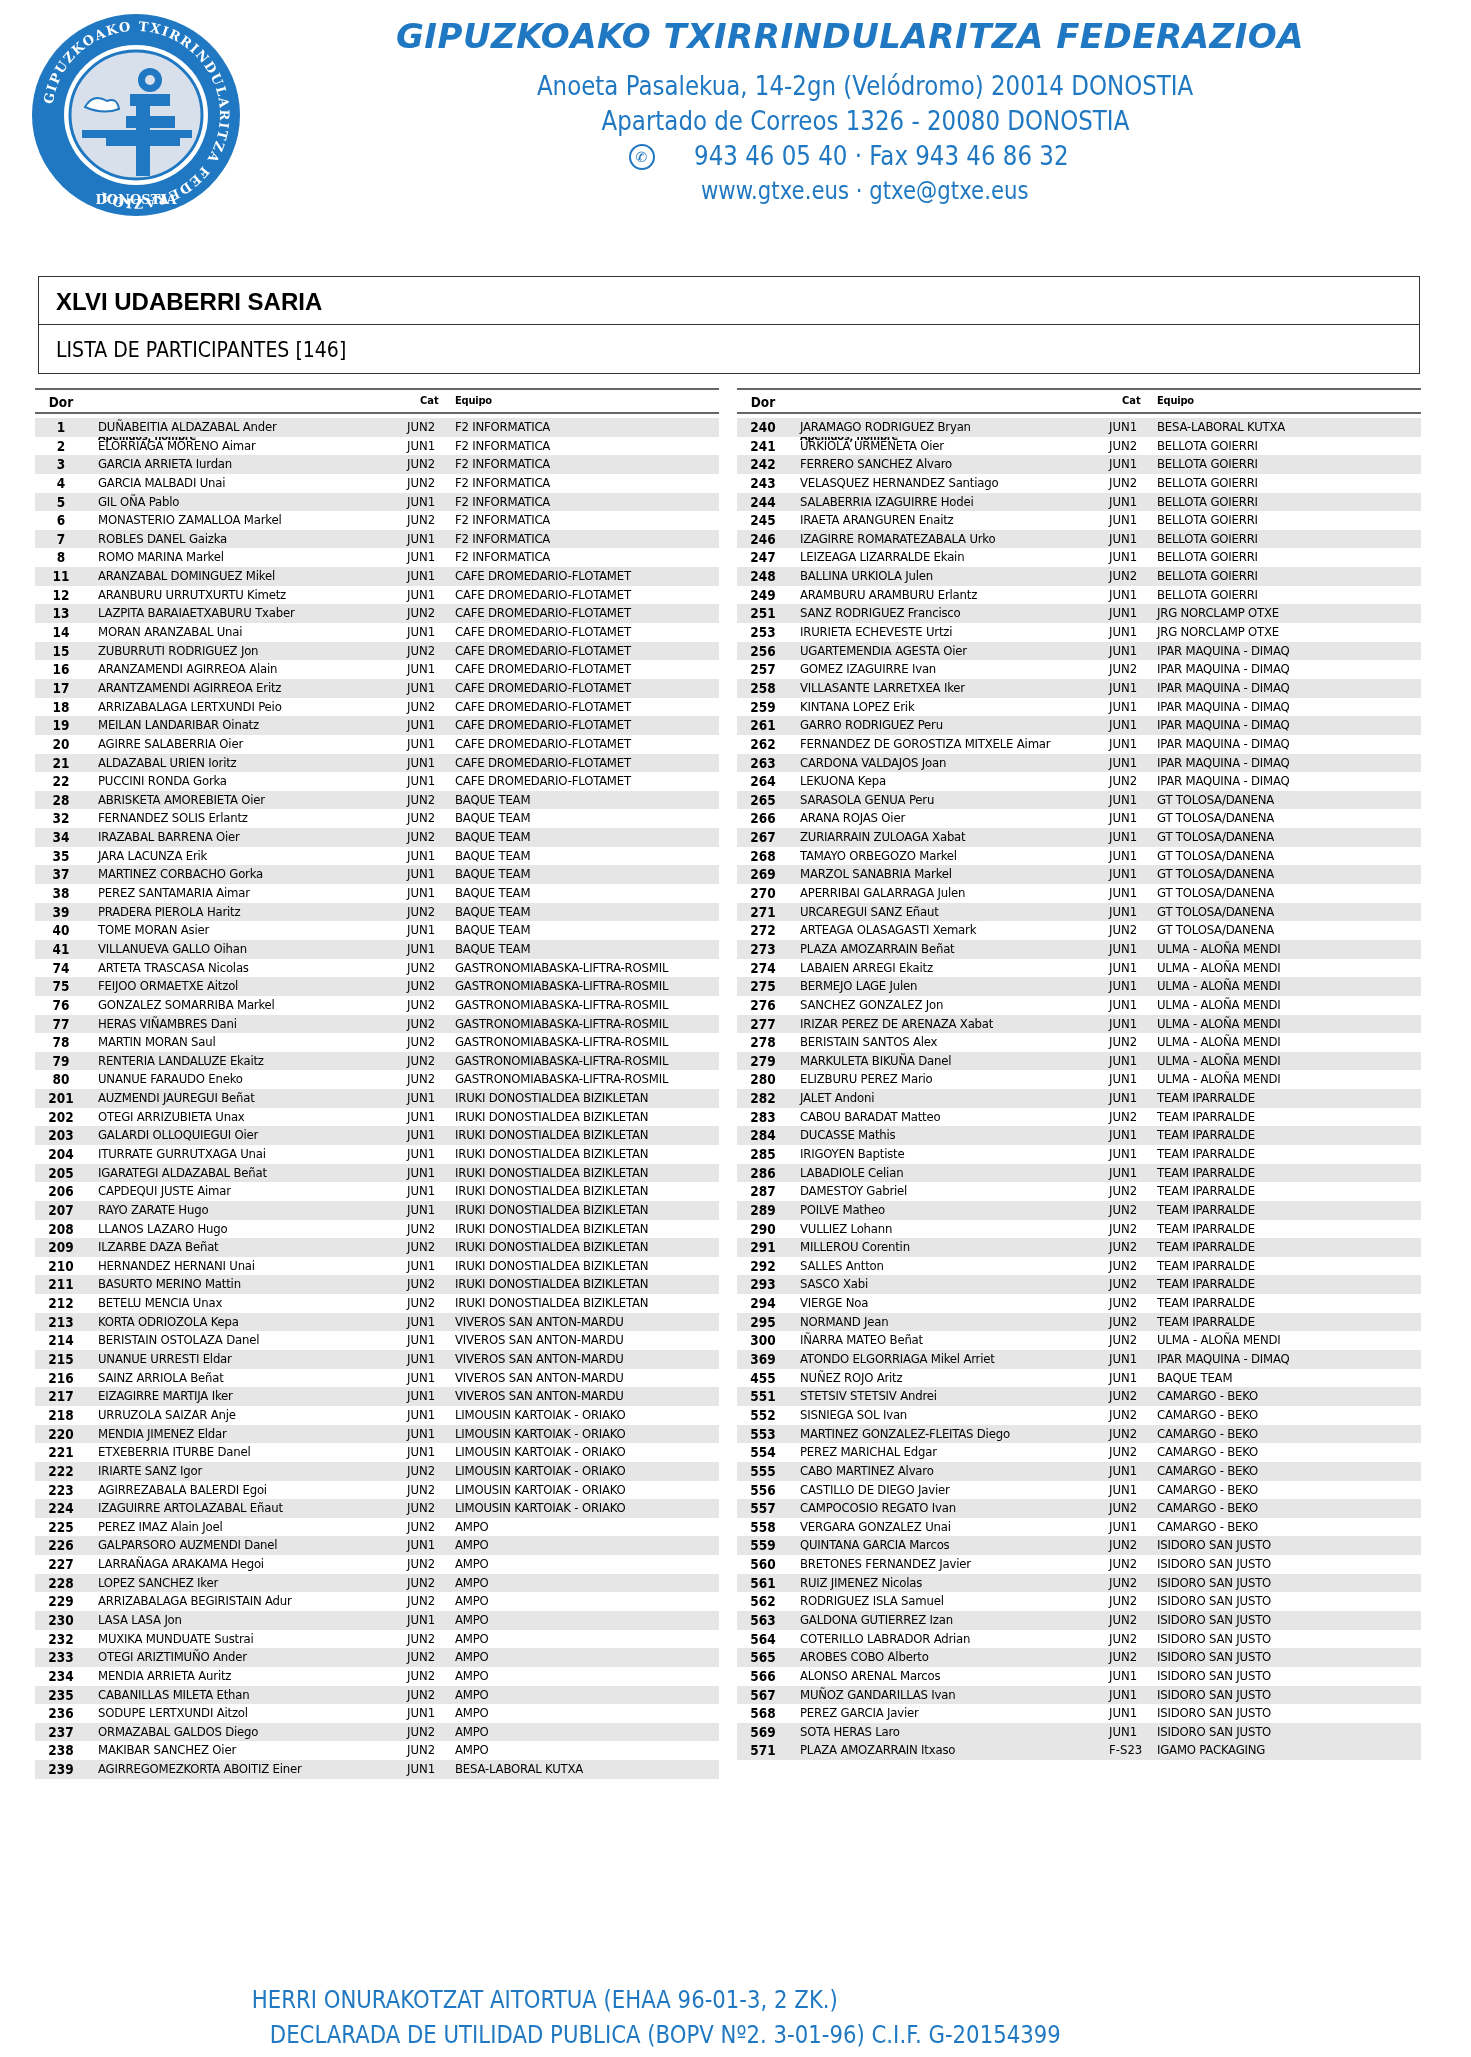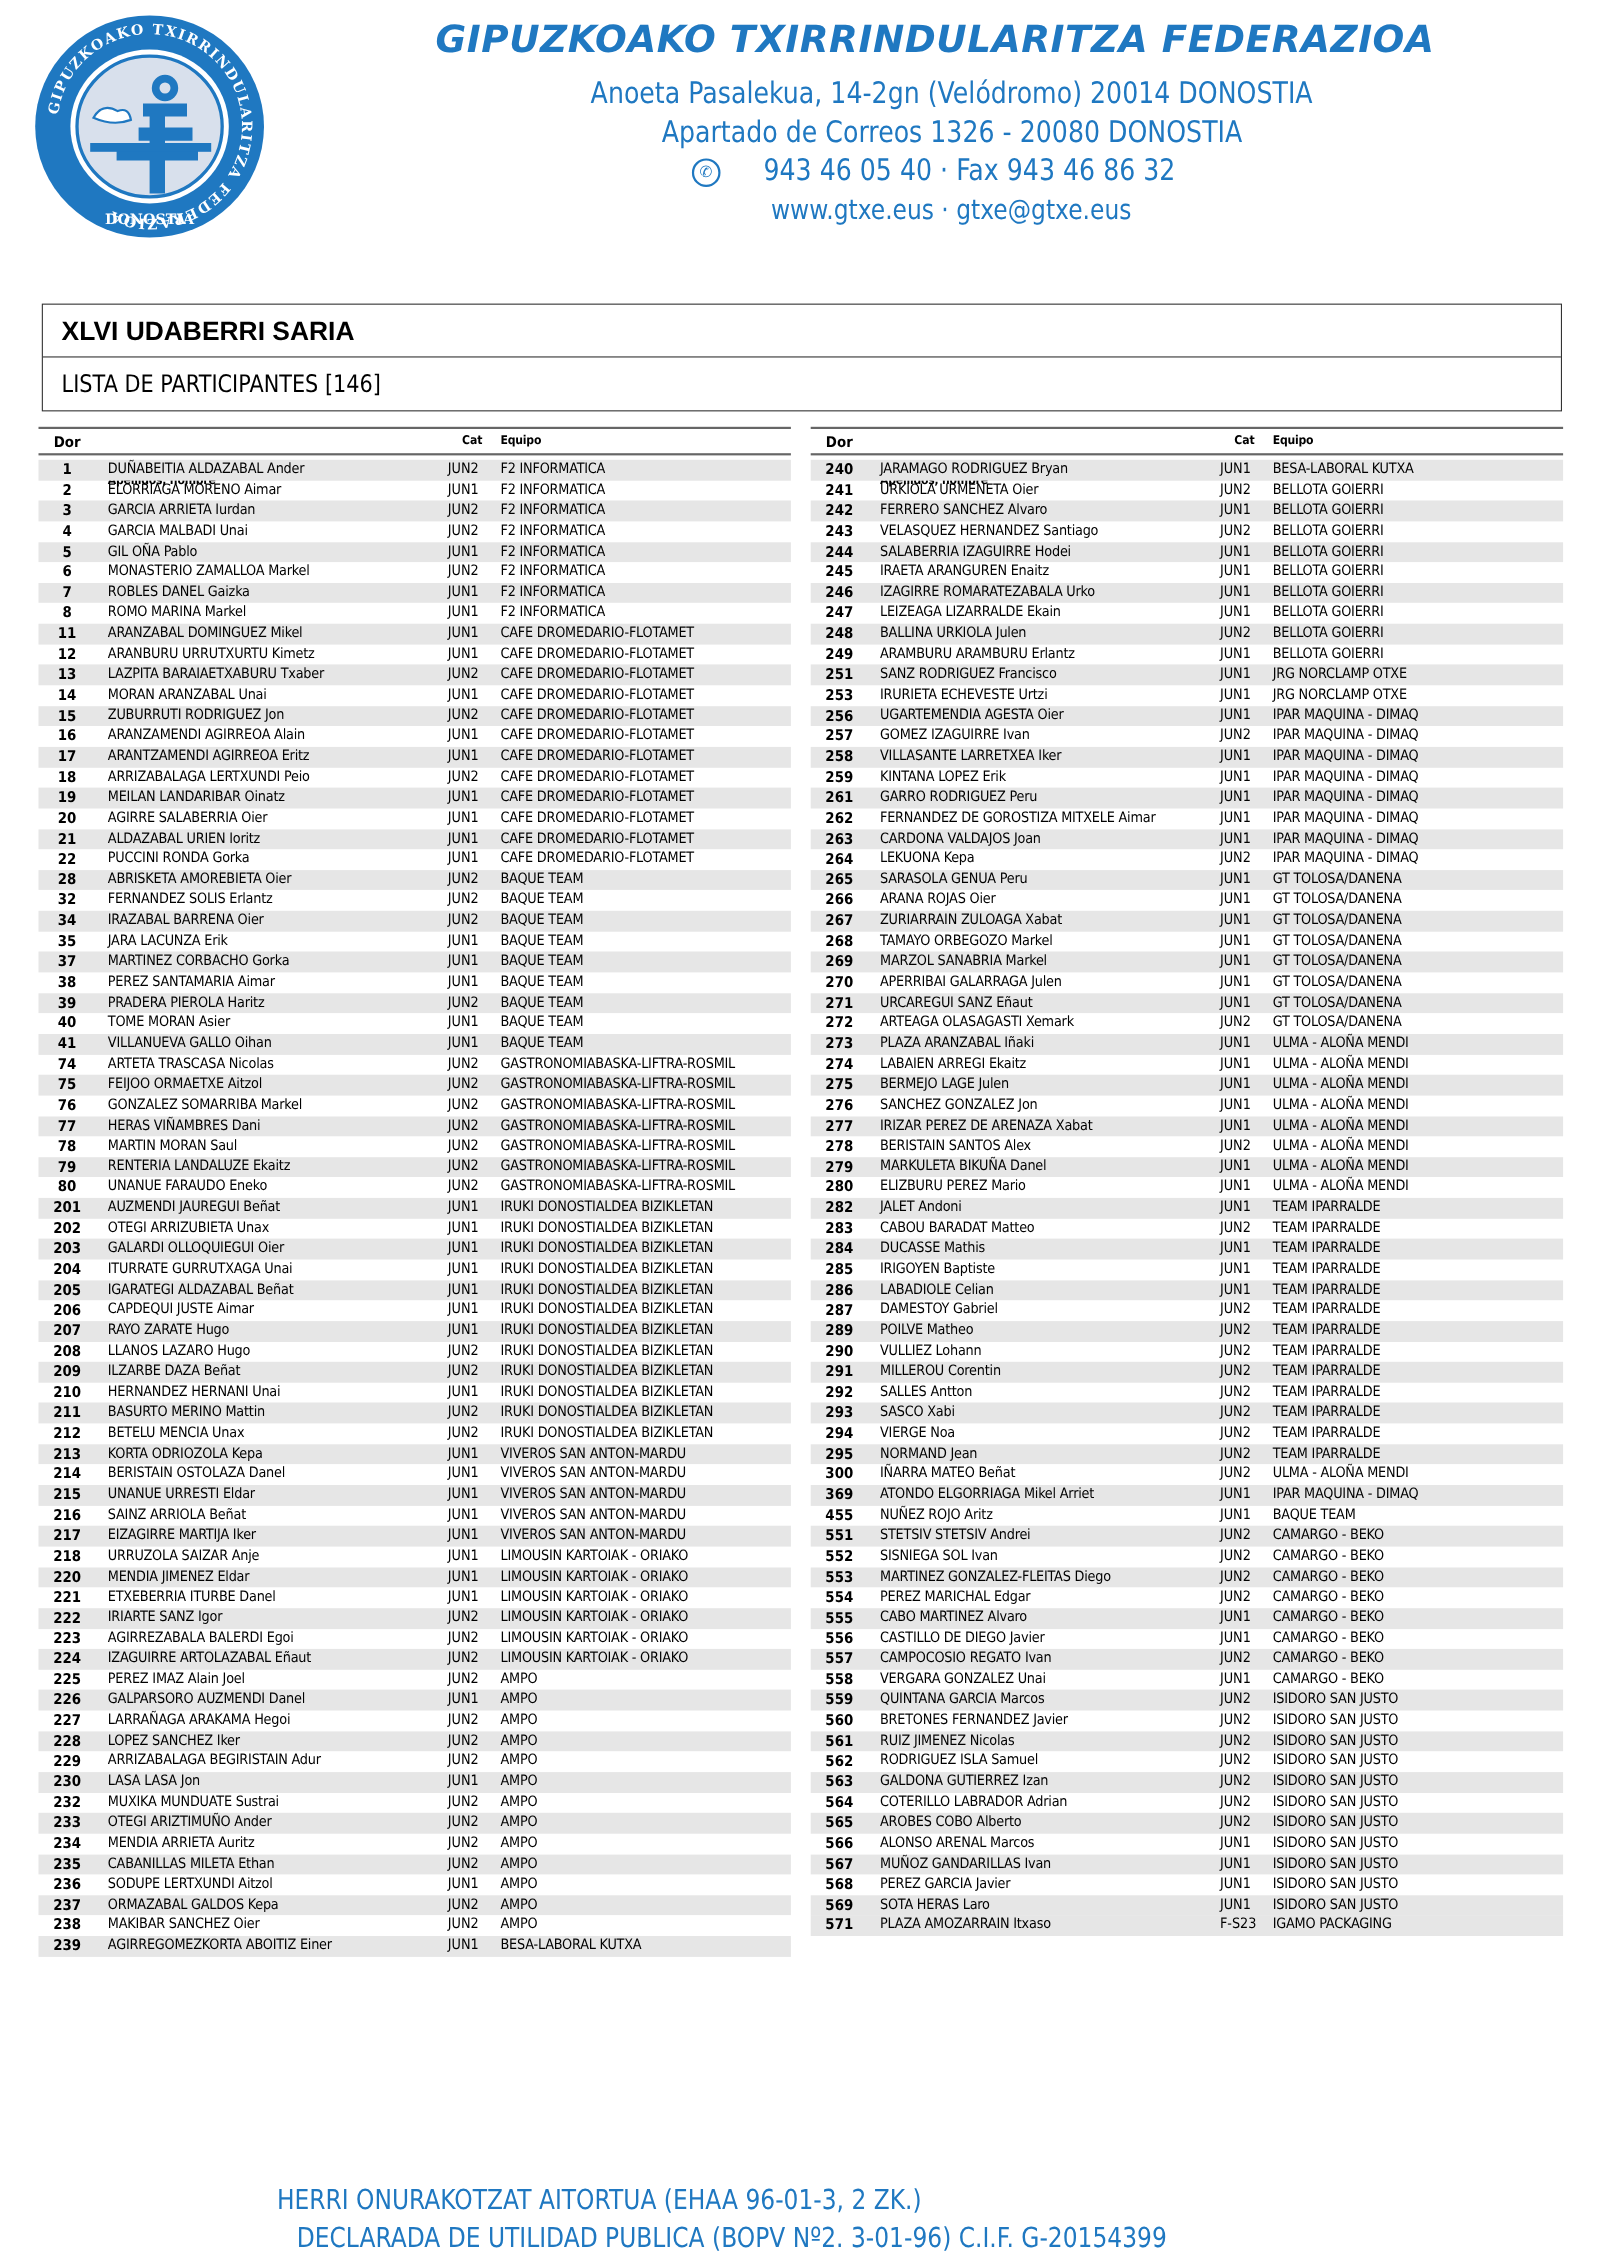--- a/index.html
+++ b/index.html
@@ -497,21 +497,21 @@
         <span class="c-team">AMPO</span>
       </div>
       <div class="row">
         <span class="c-dor">236</span>
         <span class="c-name">SODUPE LERTXUNDI Aitzol</span>
         <span class="c-cat">JUN1</span>
         <span class="c-team">AMPO</span>
       </div>
       <div class="row alt">
         <span class="c-dor">237</span>
-        <span class="c-name">ORMAZABAL GALDOS Kepa</span>
+        <span class="c-name">ORMAZABAL GALDOS Diego</span>
         <span class="c-cat">JUN2</span>
         <span class="c-team">AMPO</span>
       </div>
       <div class="row">
         <span class="c-dor">238</span>
         <span class="c-name">MAKIBAR SANCHEZ Oier</span>
         <span class="c-cat">JUN2</span>
         <span class="c-team">AMPO</span>
       </div>
       <div class="row alt">
@@ -694,21 +694,21 @@
         <span class="c-team">GT TOLOSA/DANENA</span>
       </div>
       <div class="row">
         <span class="c-dor">272</span>
         <span class="c-name">ARTEAGA OLASAGASTI Xemark</span>
         <span class="c-cat">JUN2</span>
         <span class="c-team">GT TOLOSA/DANENA</span>
       </div>
       <div class="row alt">
         <span class="c-dor">273</span>
-        <span class="c-name">PLAZA ARANZABAL Iñaki</span>
+        <span class="c-name">PLAZA AMOZARRAIN Beñat</span>
         <span class="c-cat">JUN1</span>
         <span class="c-team">ULMA - ALOÑA MENDI</span>
       </div>
       <div class="row">
         <span class="c-dor">274</span>
         <span class="c-name">LABAIEN ARREGI Ekaitz</span>
         <span class="c-cat">JUN1</span>
         <span class="c-team">ULMA - ALOÑA MENDI</span>
       </div>
       <div class="row alt">

